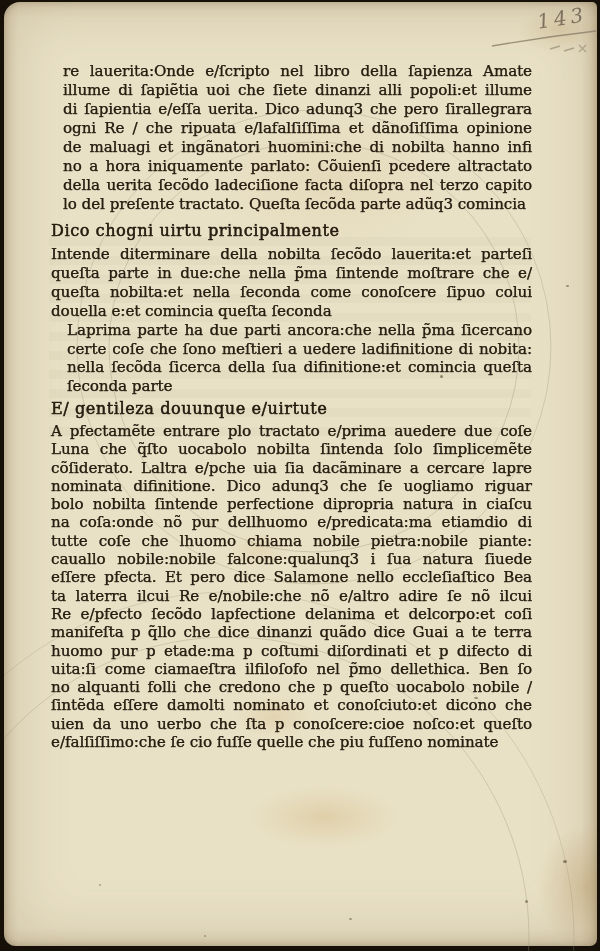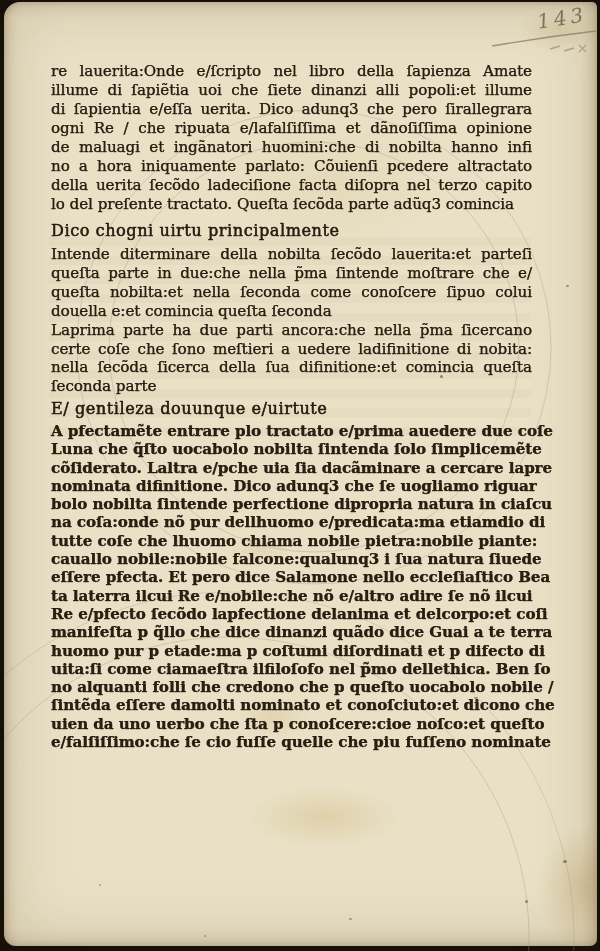--- a/index.html
+++ b/index.html
@@ -44,24 +44,24 @@
     text-shadow:0.3px 0.15px 0 rgba(40,28,16,0.55);
   }
   .para{font-size:15px;}
   .para .tline{
     text-align:justify;
     text-align-last:justify;
     white-space:nowrap;
     overflow:visible;
   }
   .para .tline:last-child{text-align-last:left;}
-  .p1 .tline{height:19px;line-height:19px;}
+  .p1 .tline{height:19px;line-height:19px;margin-left:12px;}
   .p2 .tline{height:19px;line-height:19px;}
-  .p3 .tline{height:18.5px;line-height:18.5px;}
-  .p4 .tline{height:18.3px;line-height:18.3px;font-weight:bold;}
+  .p3 .tline{height:18.5px;line-height:18.5px;margin-left:16px;}
+  .p4 .tline{height:18.3px;line-height:18.3px;}
   .heading{
     font-size:16px;
     height:27px;line-height:27px;
     margin:0;
     letter-spacing:0.6px;
     font-weight:normal;
     -webkit-text-stroke:0.45px rgba(35,24,12,0.9);
   }
   .h1{margin-top:3px;margin-bottom:1px;}
   .h2{margin-top:2px;}

